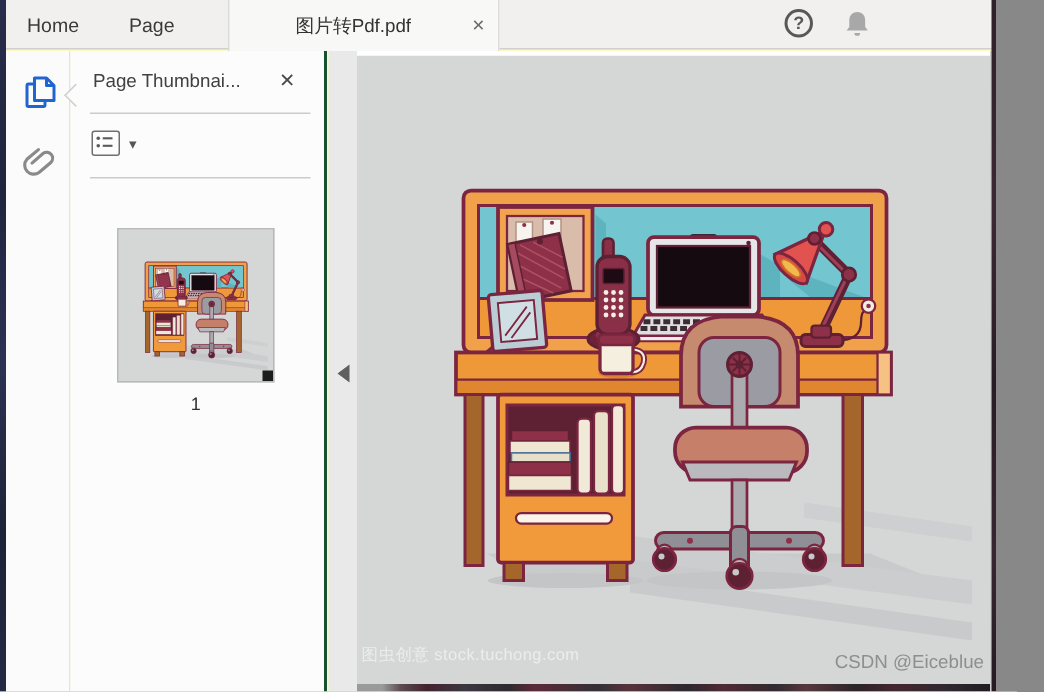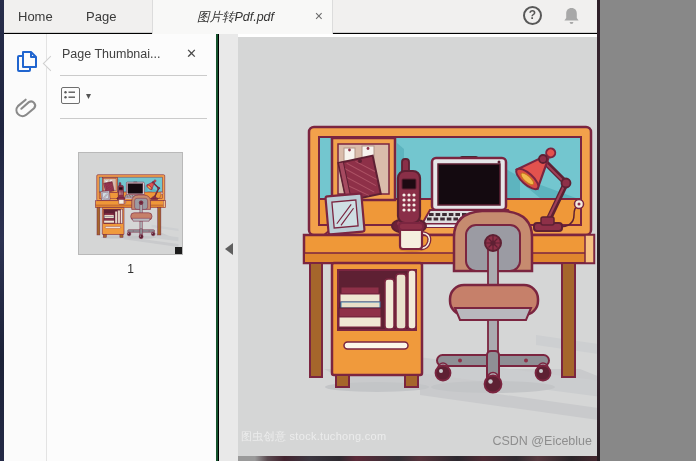--- a/index.html
+++ b/index.html
@@ -1,35 +1,35 @@
 <!DOCTYPE html>
 <html><head>
 <meta charset="utf-8">
 <style>
   * { margin:0; padding:0; box-sizing:border-box; }
   body { font-family:"Liberation Sans", sans-serif; background:#888; }
-  .screen { position:relative; width:600px; height:461px; background:#000000; overflow:hidden; }
+  .screen { position:relative; width:664px; height:461px; background:#fef9c3; overflow:hidden; }
 
   
   .edge-left { position:absolute; left:0; top:0; width:4px; height:461px; z-index:60;
     background:linear-gradient(180deg,#272d4a,#1f2540 28%,#2c3252 52%,#1c2238 78%,#242a46); }
   .edge-right { position:absolute; right:0; top:0; width:3px; height:461px; z-index:60;
     background:linear-gradient(180deg,#2e2029,#3c2832 30%,#281c24 55%,#382631 80%,#241a20); }
 
   
   .topbar { position:absolute; left:0; top:0; width:696px; height:33px;
     background:#f1f0ef; border-bottom:1px solid #cfcfcf; z-index:20; }
   .nav-tab { position:absolute; top:0; height:33px; line-height:33px;
     font-size:13px; color:#3a3a3a; cursor:default; }
   .nav-tab.home { left:18px; }
   .nav-tab.tools { left:86px; }
   .doc-tab { position:absolute; left:152px; top:0; width:181px; height:34px;
     background:#f8f8f7; border-left:1px solid #dcdcdc; border-right:1px solid #dcdcdc;
     display:flex; align-items:center; justify-content:center; }
-  .doc-title { font-size:12.5px; color:#333; margin-right:14px;font-style:italic; }
+  .doc-title { font-size:12.5px; color:#333; margin-right:14px; }
   .doc-close { position:absolute; right:9px; top:0; line-height:33px; font-size:14px; color:#6a6a6a; }
   .help-btn { position:absolute; left:523px; top:6px; width:19px; height:19px;
     border:2px solid #585858; border-radius:50%; color:#585858;
     font-size:12px; font-weight:bold; text-align:center; line-height:15px; }
   .bell-btn { position:absolute; left:561px; top:5px; width:21px; height:23px; }
 
   
   .appbody { position:absolute; left:0; top:34px; width:696px; height:427px; }
 
   .rail { position:absolute; left:4px; top:0; width:43px; height:427px;

